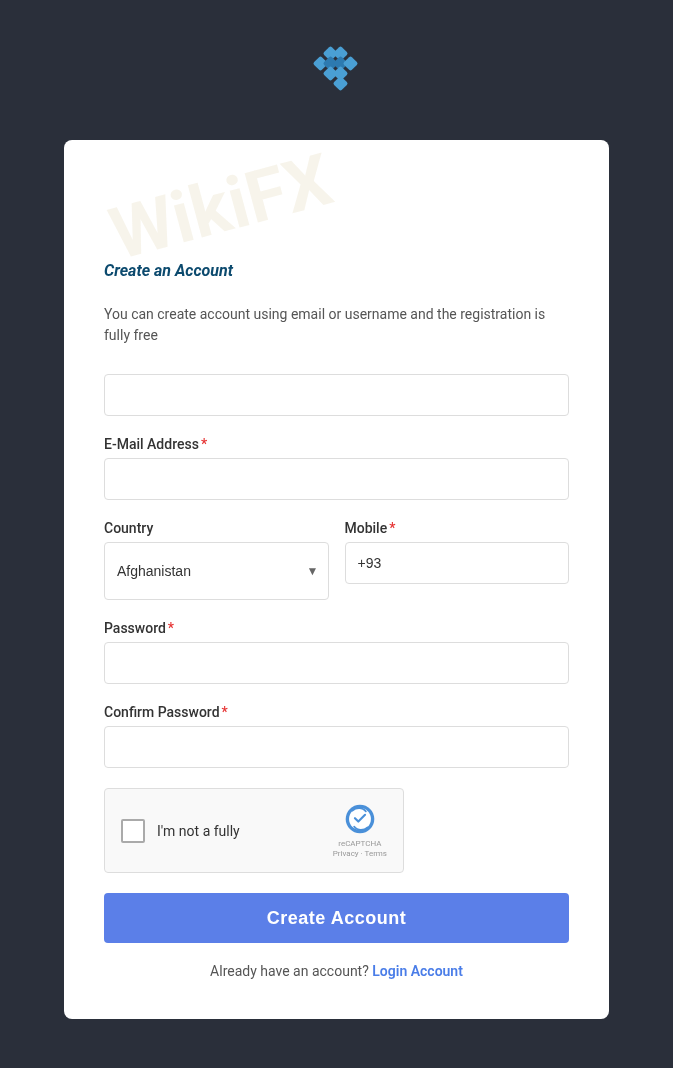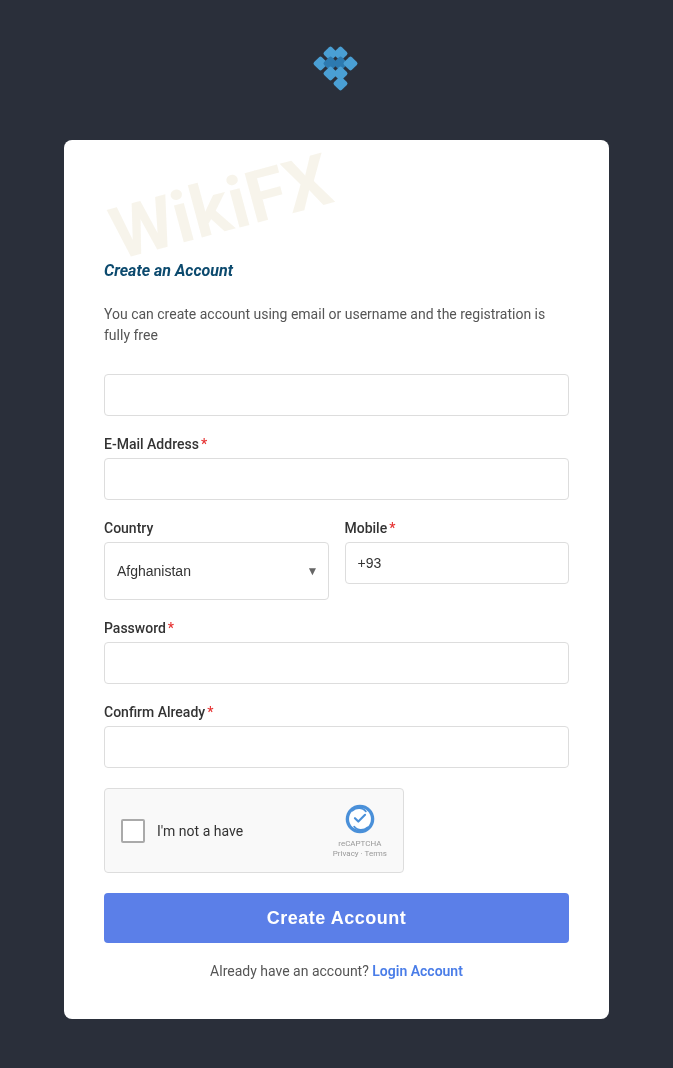--- a/index.html
+++ b/index.html
@@ -304,30 +304,30 @@
   <div class="form-group">
     <label class="form-label">
       <span>Password</span><span class="required-star">*</span>
     </label>
     <input type="password" class="form-input" style="">
   </div>
 
   
   <div class="form-group">
     <label class="form-label">
-      <span>Confirm Already</span><span class="required-star">*</span>
+      <span>Confirm Password</span><span class="required-star">*</span>
     </label>
     <input type="password" class="form-input" style="">
   </div>
 
   
   <div class="captcha-container">
     <div class="captcha-left">
       <div class="captcha-checkbox"></div>
-      <span class="captcha-label">I'm not a have</span>
+      <span class="captcha-label">I'm not a fully</span>
     </div>
     <div class="captcha-right">
       <svg class="recaptcha-icon" viewBox="0 0 38 38" xmlns="http://www.w3.org/2000/svg">
         <path d="M19 2C9.6 2 2 9.6 2 19s7.6 17 17 17 17-7.6 17-17S28.4 2 19 2z" fill="#4a90d9"></path>
         <path d="M19 6c-7.2 0-13 5.8-13 13s5.8 13 13 13 13-5.8 13-13S26.2 6 19 6z" fill="#fff"></path>
         <path d="M25 14l-8 8-4-4" stroke="#4a90d9" stroke-width="2.5" fill="none" stroke-linecap="round" stroke-linejoin="round"></path>
         <path d="M26 10c0 0-3-4-8-4s-8 3-8 3" stroke="#4a90d9" stroke-width="2" fill="none" stroke-linecap="round"></path>
         <path d="M12 28c0 0 3 4 8 4s8-3 8-3" stroke="#4a90d9" stroke-width="2" fill="none" stroke-linecap="round"></path>
       </svg>
       <div class="recaptcha-text">

